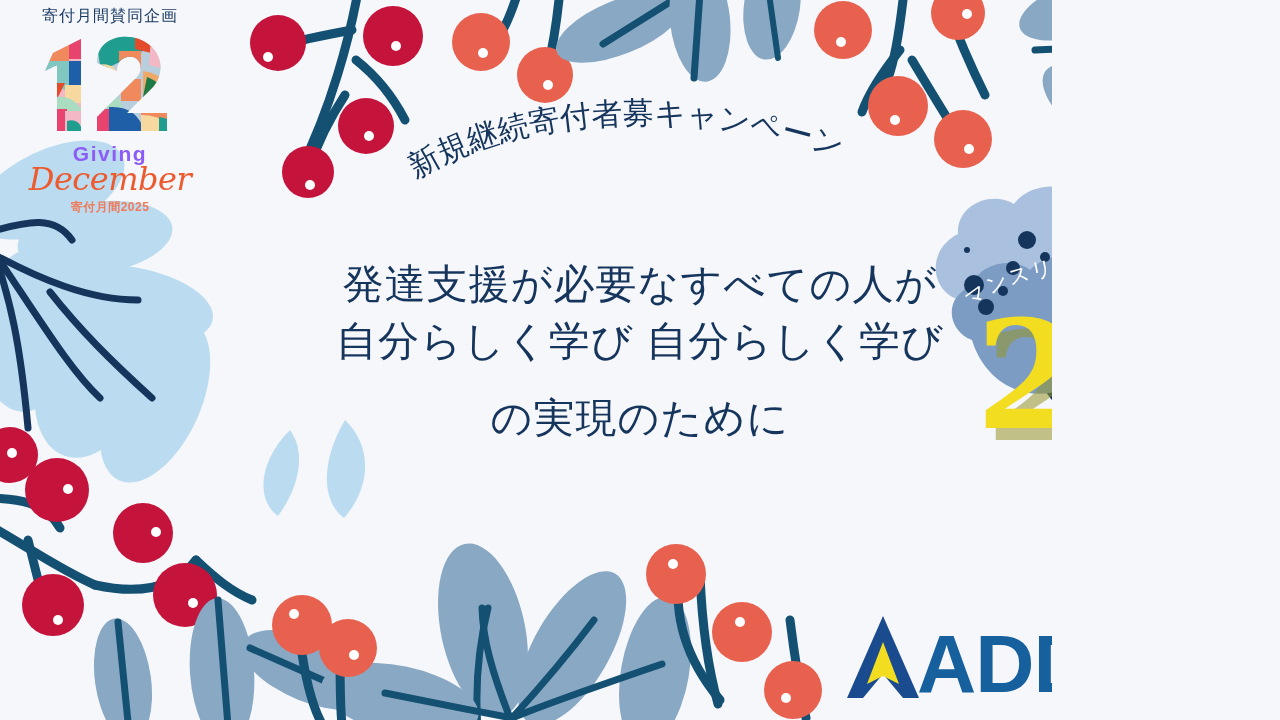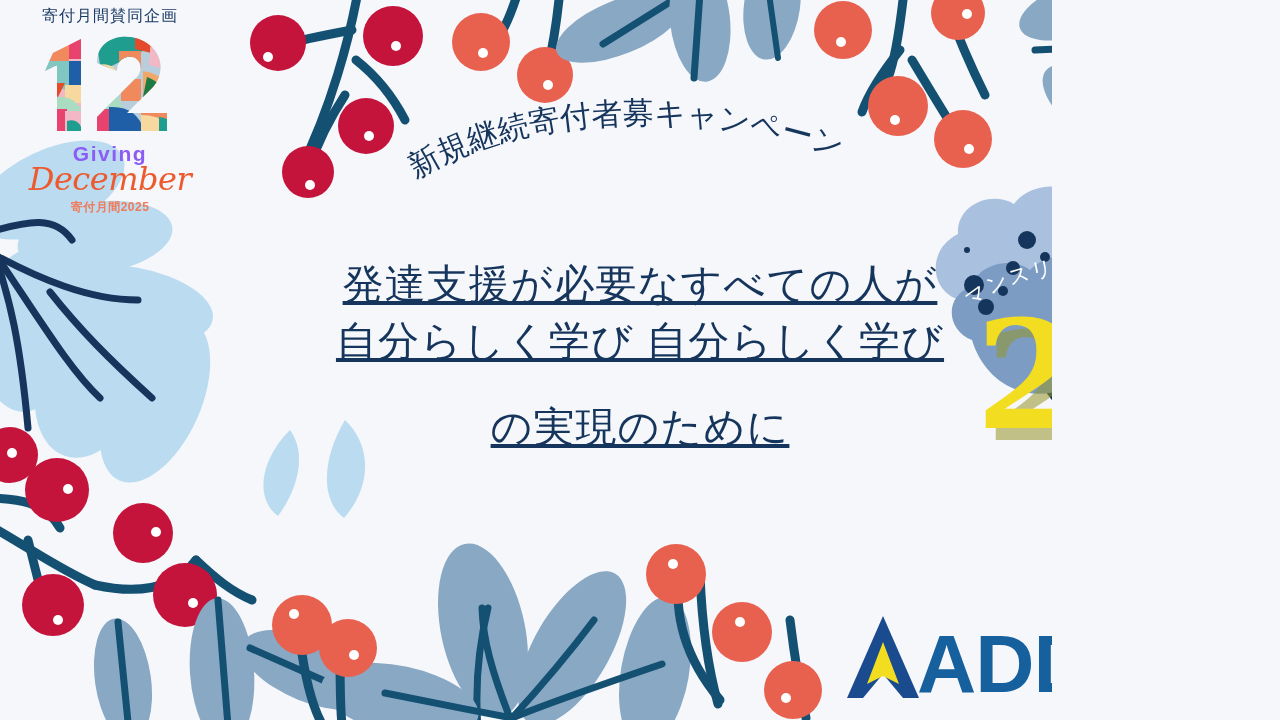--- a/index.html
+++ b/index.html
@@ -21,22 +21,22 @@
   .gd-december{font-size:32px;color:#EC5A2E;font-weight:400;font-style:italic;
      font-family:"DejaVu Serif",serif;letter-spacing:-0.5px;line-height:1.05;margin-top:-1px;}
   .gd-year{font-size:12px;color:#F07A5A;font-weight:700;letter-spacing:0.5px;margin-top:2px;}
 
   
   .arc-text{position:absolute;left:400px;top:96px;width:470px;height:100px;}
   .arc-text text{fill:#16355C;font-size:31px;font-family:"Liberation Sans",sans-serif;}
 
   
   .headline{position:absolute;left:300px;top:256px;width:680px;text-align:center;
-     color:#16355C;font-size:41px;line-height:1.38;font-weight:500;letter-spacing:1px;text-decoration:underline;}
-  .headline .ln3{display:block;margin-top:30px;}
+     color:#16355C;font-size:41px;line-height:1.38;font-weight:500;letter-spacing:1px;}
+  .headline .ln3{display:block;margin-top:21px;}
 
   
   .goal{position:absolute;left:930px;top:200px;width:350px;height:320px;}
   .goal-label{position:absolute;left:0;top:0;width:350px;height:120px;}
   .goal-label text{fill:#FFFFFF;font-family:"Liberation Sans",sans-serif;}
   .goal-mokuhyou{position:absolute;left:0;top:32px;width:350px;text-align:right;
      color:#fff;font-size:17px;letter-spacing:2px;font-weight:500;margin-top:32px;}
   .goal-number{position:absolute;left:0;top:100px;width:300px;text-align:center;
      font-size:150px;font-weight:700;color:#F2DD20;line-height:1;
      font-family:"DejaVu Serif",serif;

